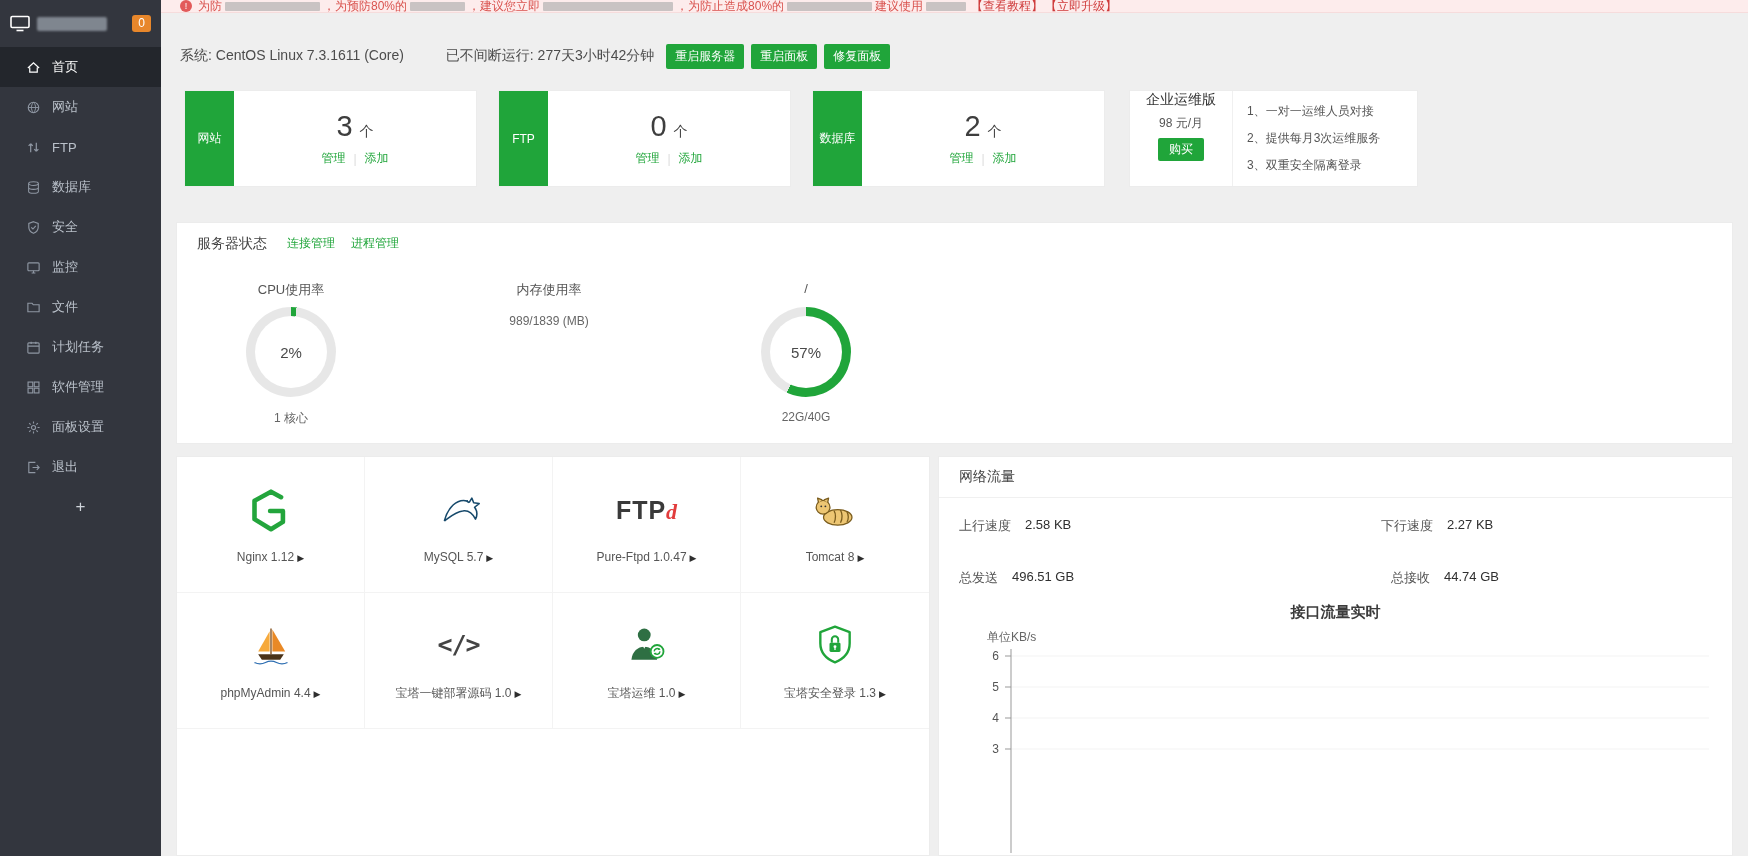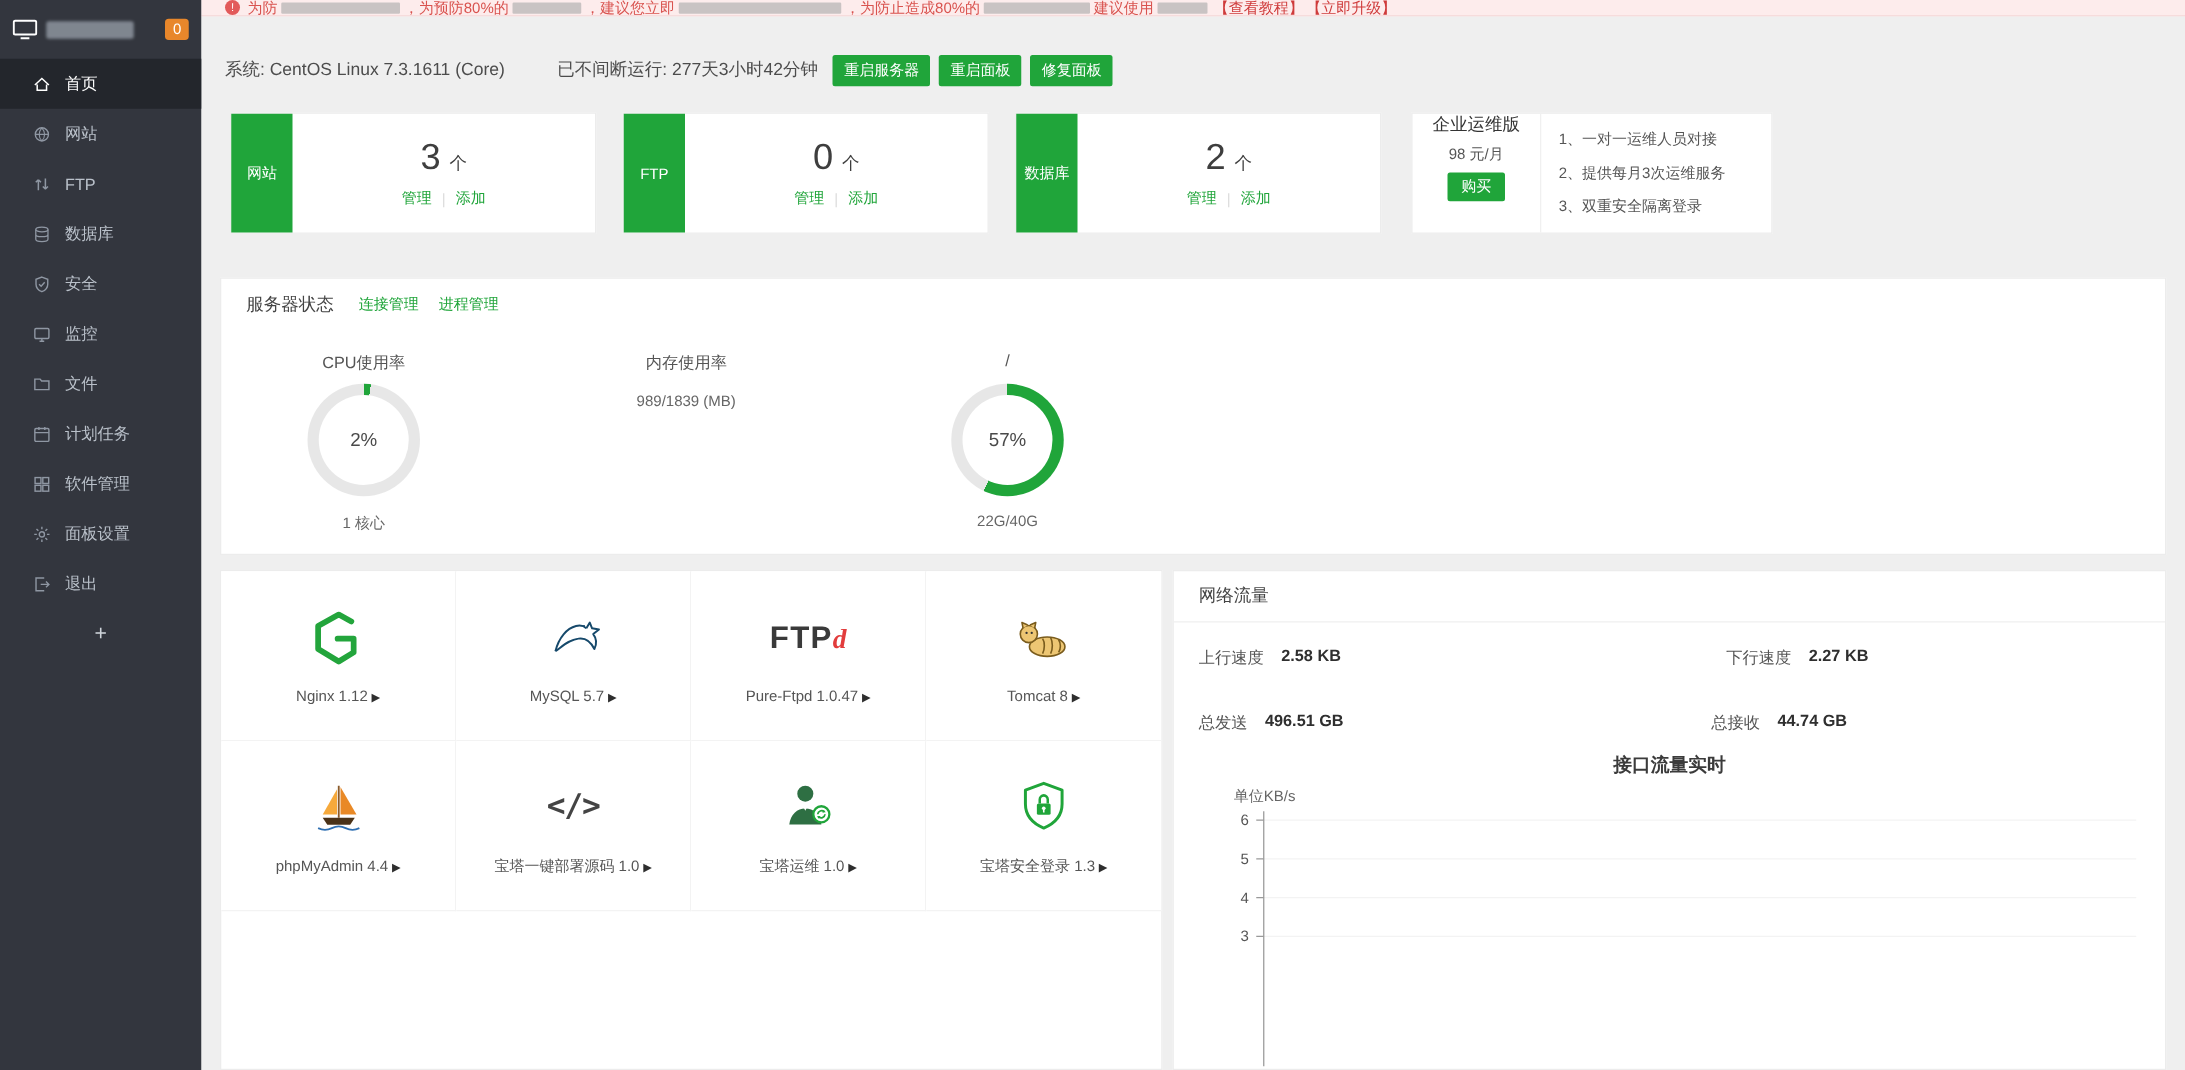--- a/index.html
+++ b/index.html
@@ -78,25 +78,25 @@
   .soft-icon { height:50px; display:flex; align-items:center; justify-content:center; }
   .soft-label { font-size:12px; color:#555; }
   .arrow { font-size:9px; color:#2e2e2e; margin-left:3px; }
   .ftpd b { font-size:25px; color:#3a3a3a; letter-spacing:1px; }
   .ftpd i { font-size:22px; color:#e23c3c; font-family:"Liberation Serif",serif; font-weight:bold; }
   .codeic { font-family:"DejaVu Sans Mono",monospace; font-size:25px; color:#444; font-weight:bold; letter-spacing:-1px; }
 
   
   #network-panel { left:938px; top:456px; width:795px; height:400px; }
   .net-stat { position:absolute; font-size:13px; color:#555; display:flex; }
-  .net-stat b { font-weight:700; color:#2f2f2f; margin-left:14px; }
+  .net-stat b { font-weight:400; color:#2f2f2f; margin-left:14px; }
   .net-a { left:20px;  top:60px; }
   .net-b { left:442px; top:60px; }
   .net-c { left:20px;  top:112px; }
-  .net-d { left:430px; top:112px; }
+  .net-d { left:452px; top:112px; }
   .chart-title { position:absolute; top:146px; width:100%; text-align:center; font-size:15px; font-weight:bold; color:#3b3b3b; }
   .unit-label { position:absolute; left:48px; top:172px; font-size:12px; color:#666; }
   #axis-svg { position:absolute; left:0; top:190px; }
   #axis-svg text { font-family:"Liberation Sans","DejaVu Sans",sans-serif; }
 </style>
 </head>
 <body>
 
 <div class="app">
 

